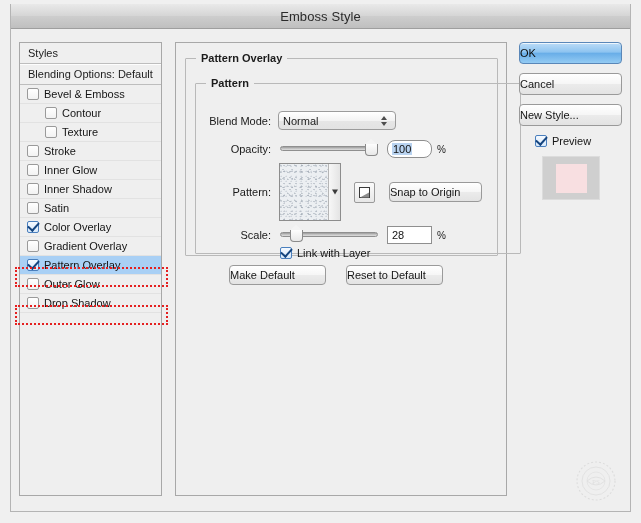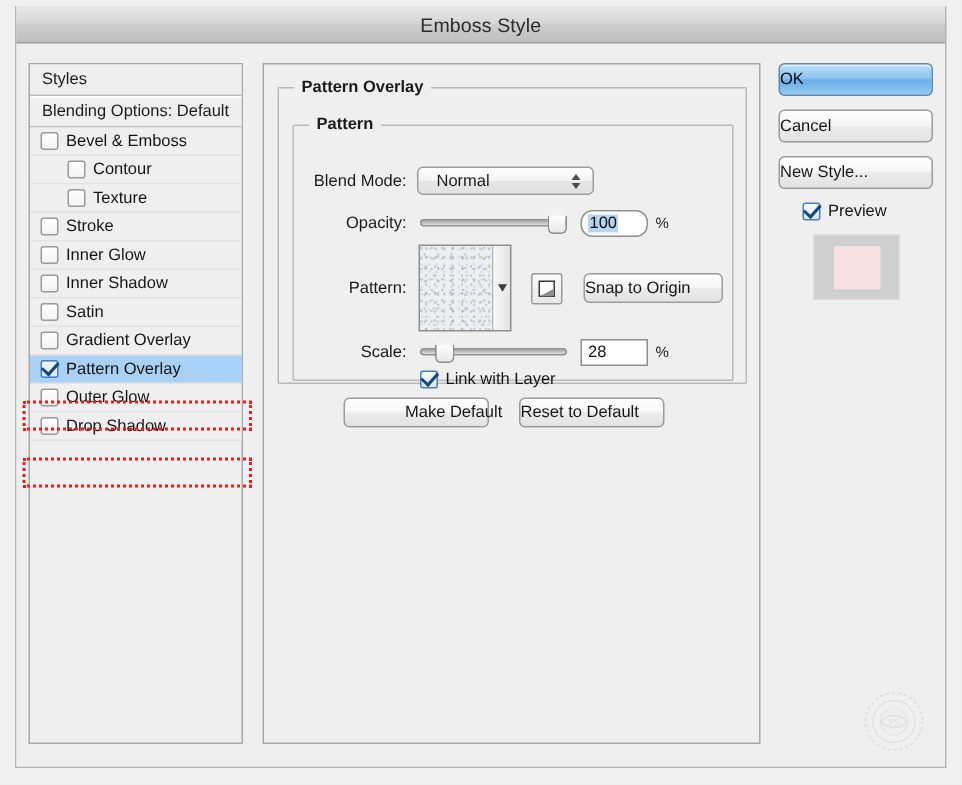--- a/index.html
+++ b/index.html
@@ -173,21 +173,21 @@
   }
   .grp-outer {
     left: 9px;
     top: 9px;
     width: 313px;
     height: 204px;
   }
   .grp-inner {
     left: 9px;
     top: 13px;
-    width: 294px;
+    width: 326px;
     height: 177px;
   }
 
   .field-row {
     position: absolute;
     display: flex;
     align-items: center;
   }
   .fld-label {
     font-size: 11px;
@@ -198,21 +198,21 @@
   
   .select {
     position: relative;
     height: 19px;
     border: 1px solid #9b9b9b;
     border-radius: 4px;
     background: linear-gradient(to bottom, #ffffff 0%, #f3f3f3 50%, #e6e6e6 51%, #e2e2e2 100%);
     box-sizing: border-box;
     display: flex;
     align-items: center;
-    padding-left: 12px;
+    padding-left: 4px;
     font-size: 11px;
     color: #1a1a1a;
   }
   .select .arrows {
     position: absolute;
     right: 7px;
     top: 50%;
     transform: translateY(-50%);
     width: 7px;
     height: 12px;
@@ -458,20 +458,24 @@
           </div>
           <div class="sb-row">
             <span class="cb"></span>
             <span class="sb-label">Inner Shadow</span>
           </div>
           <div class="sb-row">
             <span class="cb"></span>
             <span class="sb-label">Satin</span>
           </div>
           <div class="sb-row">
+            <span class="cb checked blue"></span>
+            <span class="sb-label">Color Overlay</span>
+          </div>
+          <div class="sb-row">
             <span class="cb"></span>
             <span class="sb-label">Gradient Overlay</span>
           </div>
           <div class="sb-row selected">
             <span class="cb checked blue"></span>
             <span class="sb-label">Pattern Overlay</span>
           </div>
           <div class="sb-row">
             <span class="cb"></span>
             <span class="sb-label">Outer Glow</span>
@@ -545,21 +549,21 @@
 
           <div class="field-row" style="left:84px; top:158px;">
             <span class="cb checked blue"></span>
             <span class="sb-label">Link with Layer</span>
           </div>
 
         </fieldset>
       </fieldset>
 
       <div class="field-row" style="left:53px; top:222px;">
-        <div class="btn" style="width:97px;padding-left:40px;">
+        <div class="btn" style="width:97px;">
           <span>Make Default</span>
         </div>
         <div class="btn" style="width:97px; margin-left:20px;">
           <span>Reset to Default</span>
         </div>
       </div>
 
     </div>
 
     <div class="right-col">

